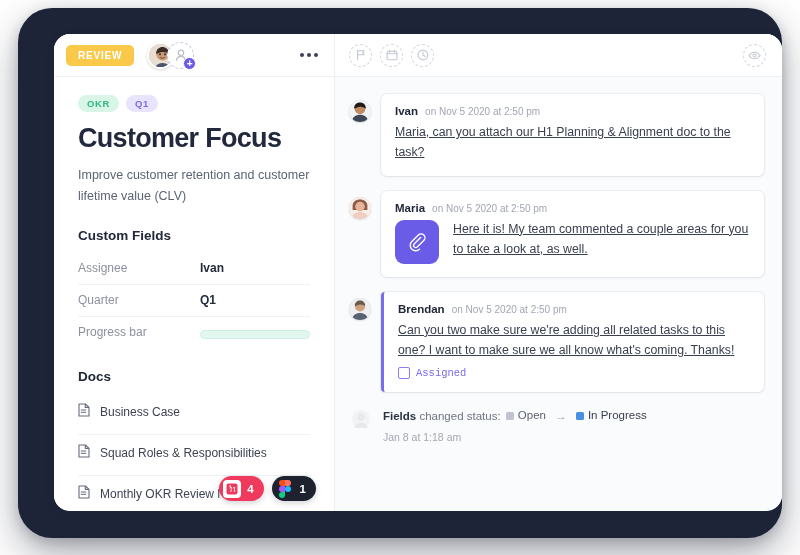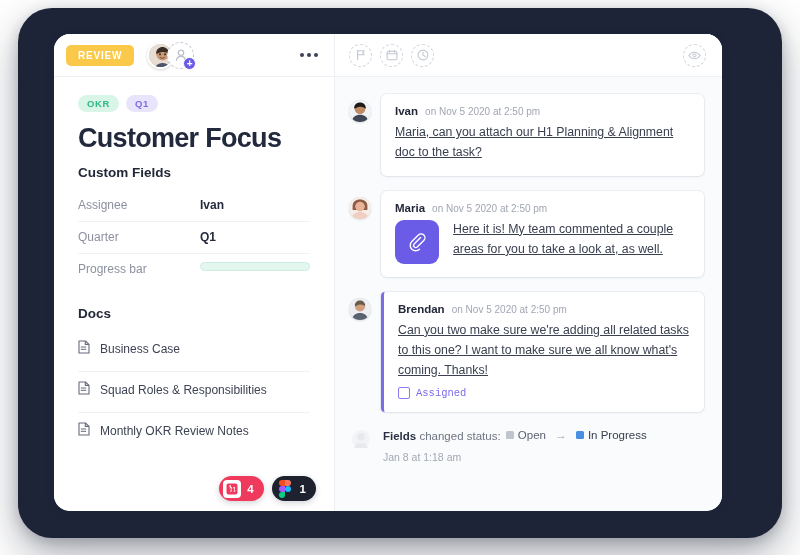--- a/index.html
+++ b/index.html
@@ -15,21 +15,21 @@
     position: absolute;
     left: 18px; top: 8px;
     width: 764px; height: 530px;
     background: #1d2438;
     border-radius: 34px;
     box-shadow: 0 18px 44px rgba(20,26,45,0.34), 0 4px 14px rgba(20,26,45,0.22);
   }
   #screen {
     position: absolute;
     left: 36px; top: 26px;
-    width: 668px; height: 477px;
+    width: 728px; height: 477px;
     background: #ffffff;
     border-radius: 16px;
     overflow: hidden;
     display: flex;
     box-shadow: 0 2px 10px rgba(30,36,60,0.10);
   }
 
   
   #left-panel {
     width: 281px;
@@ -100,21 +100,21 @@
     font-size: 27px; font-weight: bold; color: #23293c;
     letter-spacing: -0.7px; margin-bottom: 12px; line-height: 1.1;
   }
   #page-desc {
     font-size: 12.5px; color: #5c6373; line-height: 1.68; margin-bottom: 21px;
   }
   .section-heading {
     font-size: 13.5px; font-weight: bold; color: #222838; margin-bottom: 10px;
   }
   .field-row {
-    display: flex; align-items: flex-start;
+    display: flex; align-items: flex-end;
     padding: 8px 0 9px;
     border-bottom: 1px solid #f0f1f5;
     font-size: 12px;
   }
   .field-label { color: #8c919f; flex: 0 0 122px; }
   .field-value { color: #252b3c; font-weight: bold; font-size: 12px; }
   .progress-track {
     width: 112px; height: 9px; border-radius: 5px;
     background: #e4f7ef; border: 1px solid #cceee0;
     overflow: hidden;
@@ -279,20 +279,21 @@
         </div>
       </div>
 
       <div id="left-body">
         <div class="tag-row">
           <span class="tag tag-okr" style="background: rgb(216, 245, 232); color: rgb(46, 184, 136);">OKR</span>
           <span class="tag tag-q1" style="background: rgb(231, 228, 251); color: rgb(123, 108, 232);">Q1</span>
         </div>
 
         <h1 id="page-title">Customer Focus</h1>
+        <p id="page-desc">Improve customer retention and customer lifetime value (CLV)</p>
 
         <div>
           <div class="section-heading">Custom Fields</div>
 
           <div class="field-row">
             <span class="field-label">Assignee</span>
             <span class="field-value">Ivan</span>
           </div>
 
           <div class="field-row">

